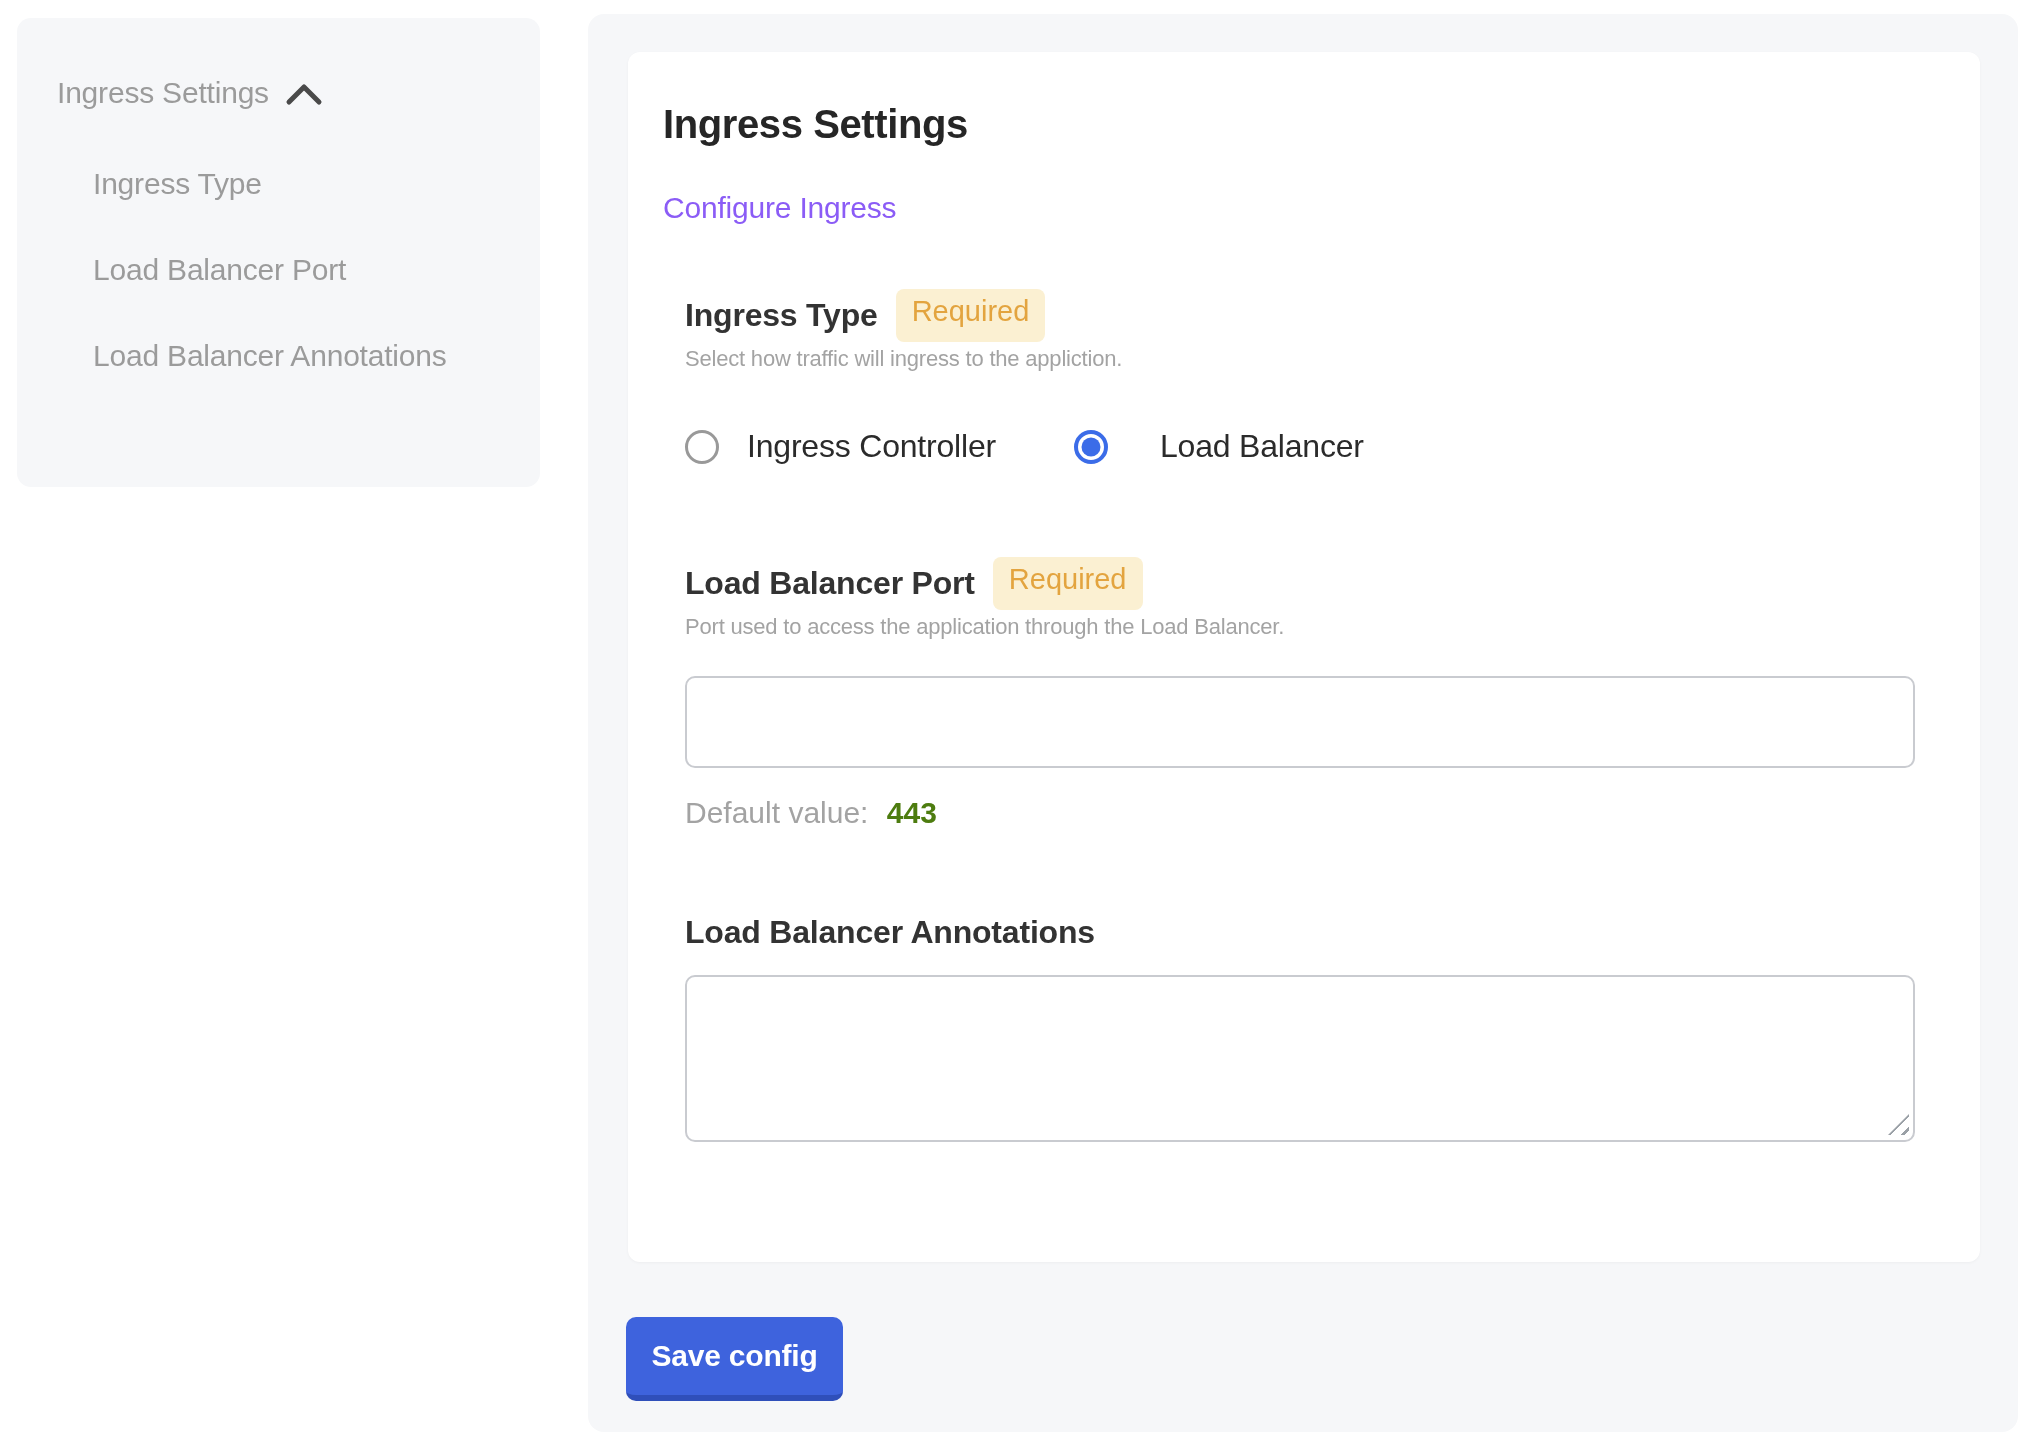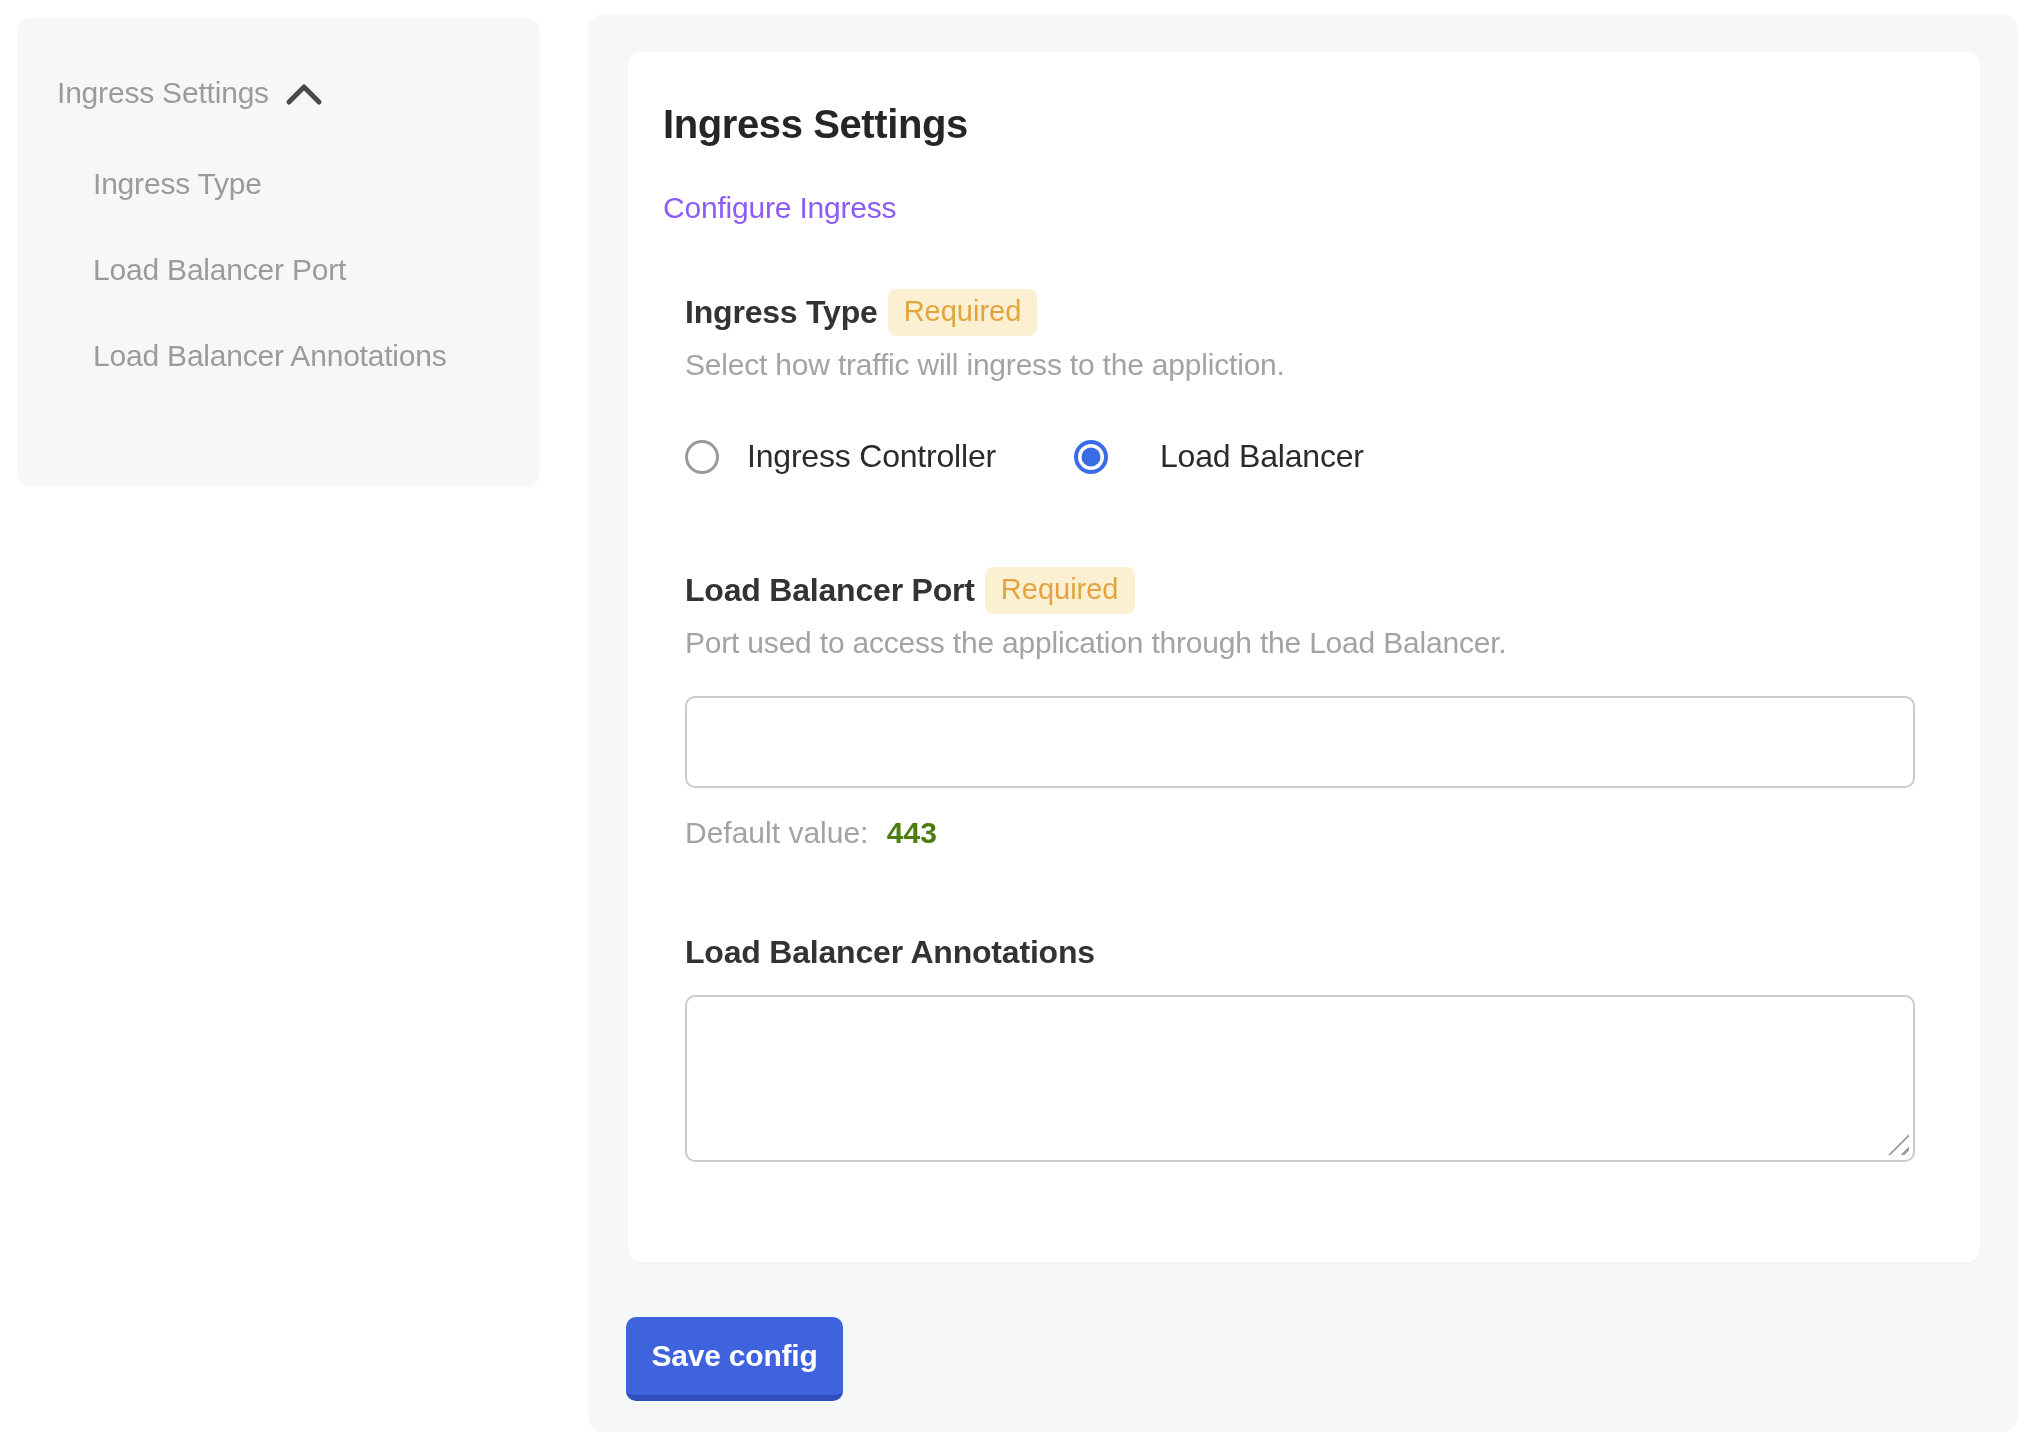--- a/index.html
+++ b/index.html
@@ -54,26 +54,26 @@
   }
   .section { margin-left: 22px; }
   .section-1 { margin-top: 64px; }
   .section-2 { margin-top: 92px; }
   .section-3 { margin-top: 84px; }
   .section-head { display: flex; align-items: center; }
   .section-label {
     font-size: 32px; font-weight: 600; color: #333333; letter-spacing: -0.2px;
   }
   .badge {
-    margin-left: 10px;
+    margin-left: 18px;
     font-size: 29px; color: #e3a43f; background: #fbf0d2;
-    padding: 8px 16px 10px 16px; border-radius: 8px; line-height: 1;
+    padding: 8px 16px 16px 16px; border-radius: 8px; line-height: 1;
   }
   .section-desc {
-    margin-top: 12px; font-size: 30px; color: #a3a3a3; letter-spacing: -0.2px;
+    margin-top: 4px; font-size: 22px; color: #a3a3a3; letter-spacing: -0.2px;
   }
 
   
   .radio-row { display: flex; align-items: center; margin-top: 56px; }
   .radio-option { display: flex; align-items: center; cursor: pointer; }
   .radio-option + .radio-option { margin-left: 78px; gap: 24px; }
   .radio { width: 34px; height: 34px; border-radius: 50%; flex: 0 0 auto; }
   .radio.unselected { border: 3px solid #999999; background: #ffffff; }
   .radio.selected { border: 4px solid #3b6ce8; position: relative; background: #ffffff; }
   .radio.selected::after {

